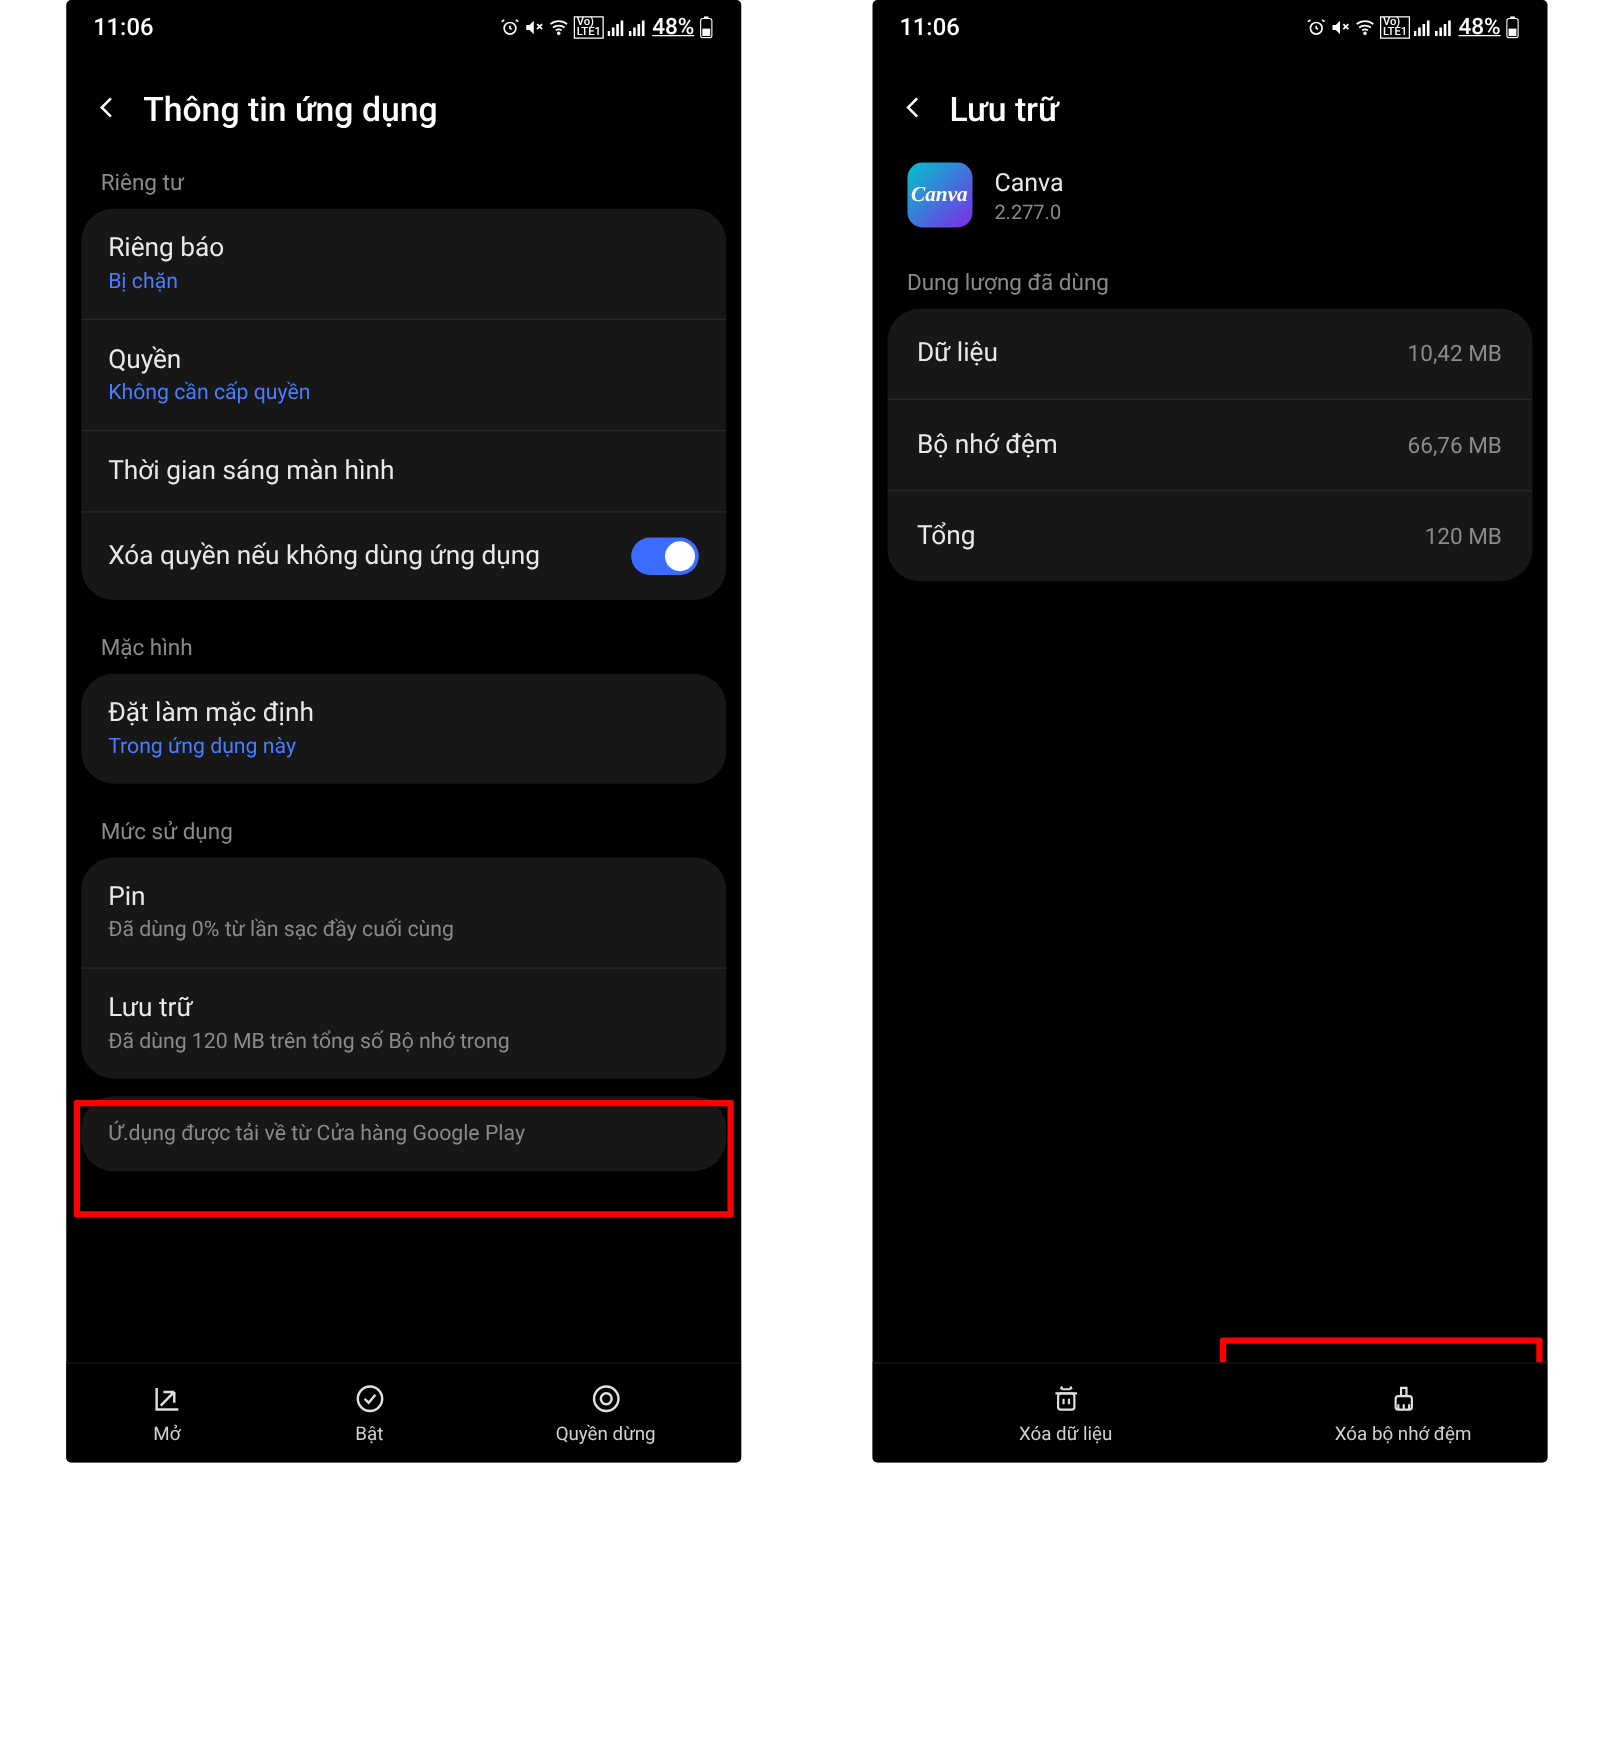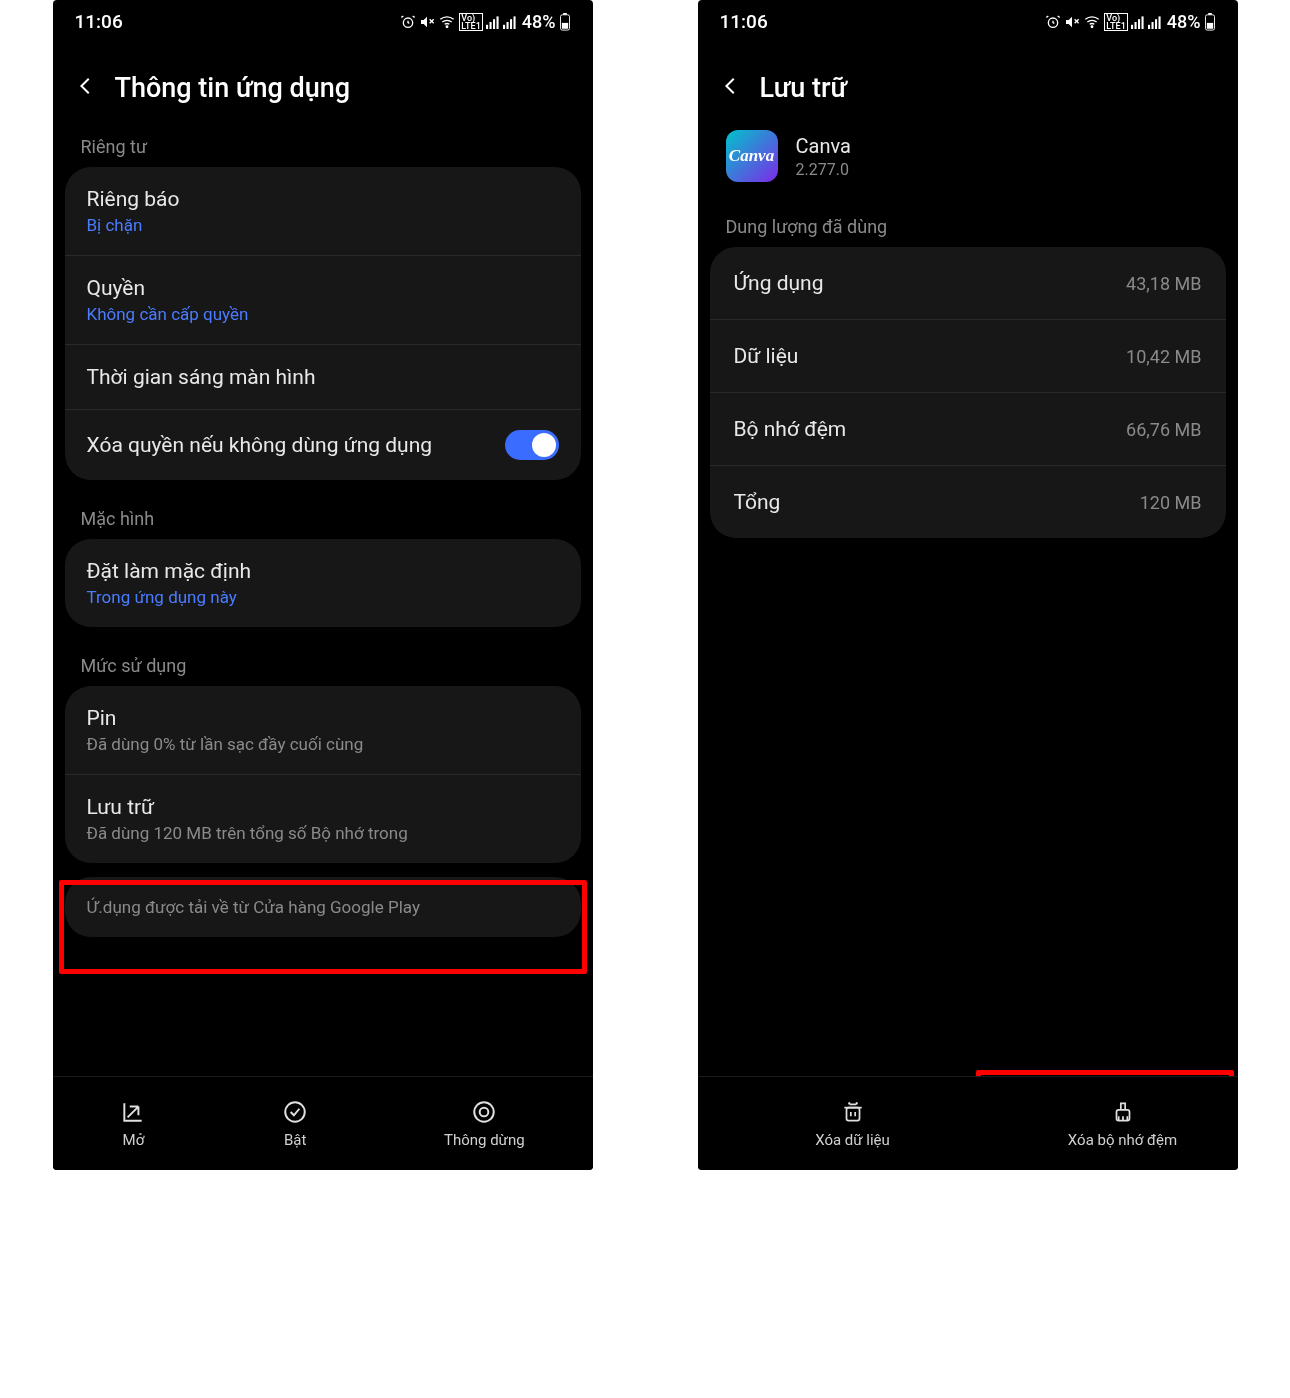--- a/index.html
+++ b/index.html
@@ -27,21 +27,21 @@
 
   .status-bar {
     display: flex;
     justify-content: space-between;
     align-items: center;
     padding: 10px 22px 4px 22px;
     font-size: 19px;
     font-weight: 500;
   }
   .status-right { display: flex; align-items: center; gap: 3px; font-size: 17px; }
-  .status-right .pct { font-size: 18px; margin-left: 2px; }
+  .status-right .pct { font-size: 18px; margin-left: 2px; text-decoration: underline; }
   .ico { display: inline-flex; align-items: center; }
 
   .header {
     display: flex;
     align-items: center;
     padding: 30px 22px 18px 22px;
     gap: 18px;
   }
   .back-arrow { width: 22px; height: 22px; }
   .header h1 { font-size: 27px; font-weight: 500; }
@@ -83,21 +83,21 @@
   .highlight-red {
     border: 5px solid #ff0000;
     border-radius: 2px;
     position: absolute;
     pointer-events: none;
   }
 
   .bottom-bar {
     position: absolute;
     bottom: 0; left: 0; right: 0;
-    height: 94px;
+    height: 80px;
     background: #000;
     display: flex;
     justify-content: space-around;
     align-items: center;
     border-top: 1px solid #1a1a1a;
   }
   .bottom-bar .btn {
     display: flex; flex-direction: column; align-items: center; gap: 6px;
     font-size: 15px; color: #d0d0d0;
   }
@@ -284,21 +284,21 @@
               <circle cx="12" cy="12" r="9"></circle>
               <path d="M8 12l3 3 5-6"></path>
             </svg>
           <span>Bật</span>
         </div>
         <div class="btn">
           <svg viewBox="0 0 24 24" fill="none" stroke="#e0e0e0" stroke-width="1.8">
               <circle cx="12" cy="12" r="9"></circle>
               <circle cx="12" cy="12" r="4"></circle>
             </svg>
-          <span>Thông dừng</span>
+          <span>Quyền dừng</span>
         </div>
       </div>
     </div>
   </div>
 
   <div class="pane">
     <div class="phone right">
       <div class="status-bar">
         <span>11:06</span>
         <span class="status-right">
@@ -365,24 +365,20 @@
             </div>
           <div class="app-meta">
             <div class="app-name">Canva</div>
             <div class="app-ver">2.277.0</div>
           </div>
         </div>
 
         <div class="section-label">Dung lượng đã dùng</div>
 
         <div class="card">
-          <div class="kv-row">
-            <span class="k">Ứng dụng</span>
-            <span class="v">43,18 MB</span>
-          </div>
           <div class="kv-row">
             <span class="k">Dữ liệu</span>
             <span class="v">10,42 MB</span>
           </div>
           <div class="kv-row">
             <span class="k">Bộ nhớ đệm</span>
             <span class="v">66,76 MB</span>
           </div>
           <div class="kv-row">
             <span class="k">Tổng</span>

